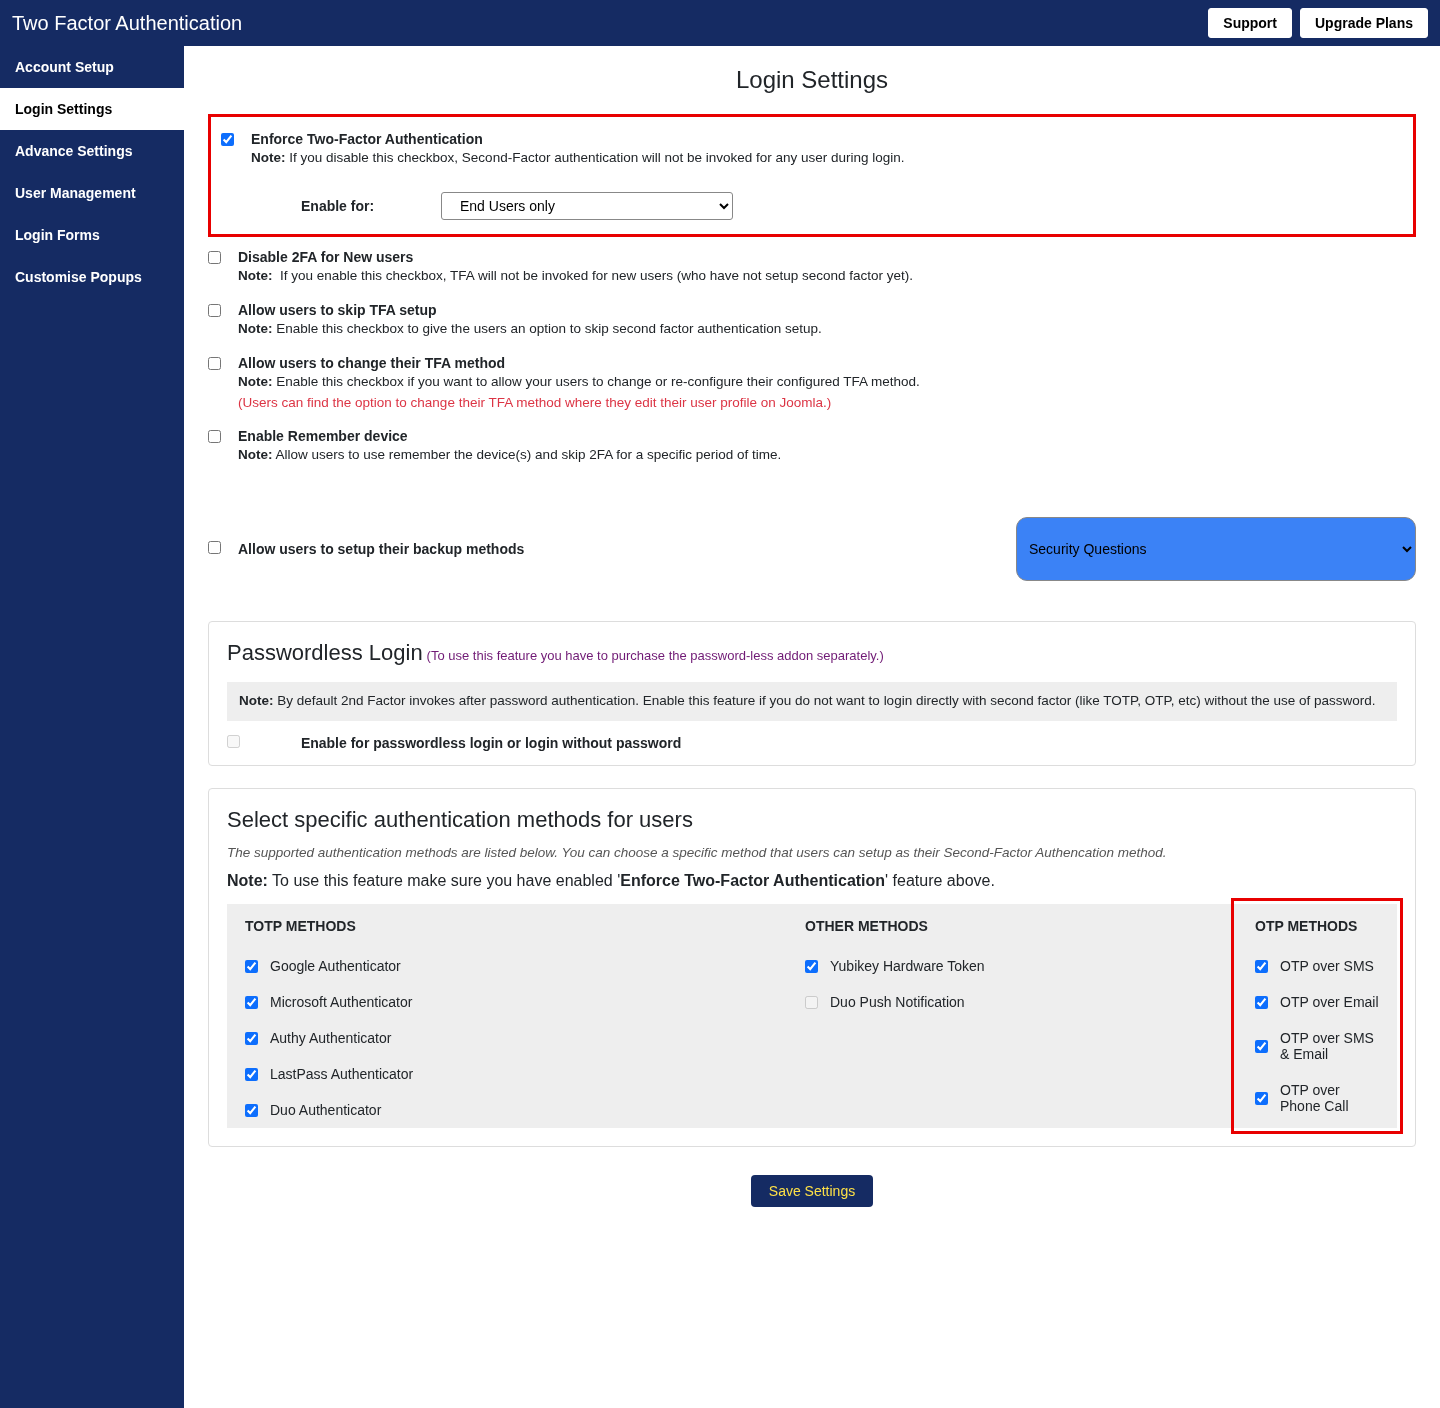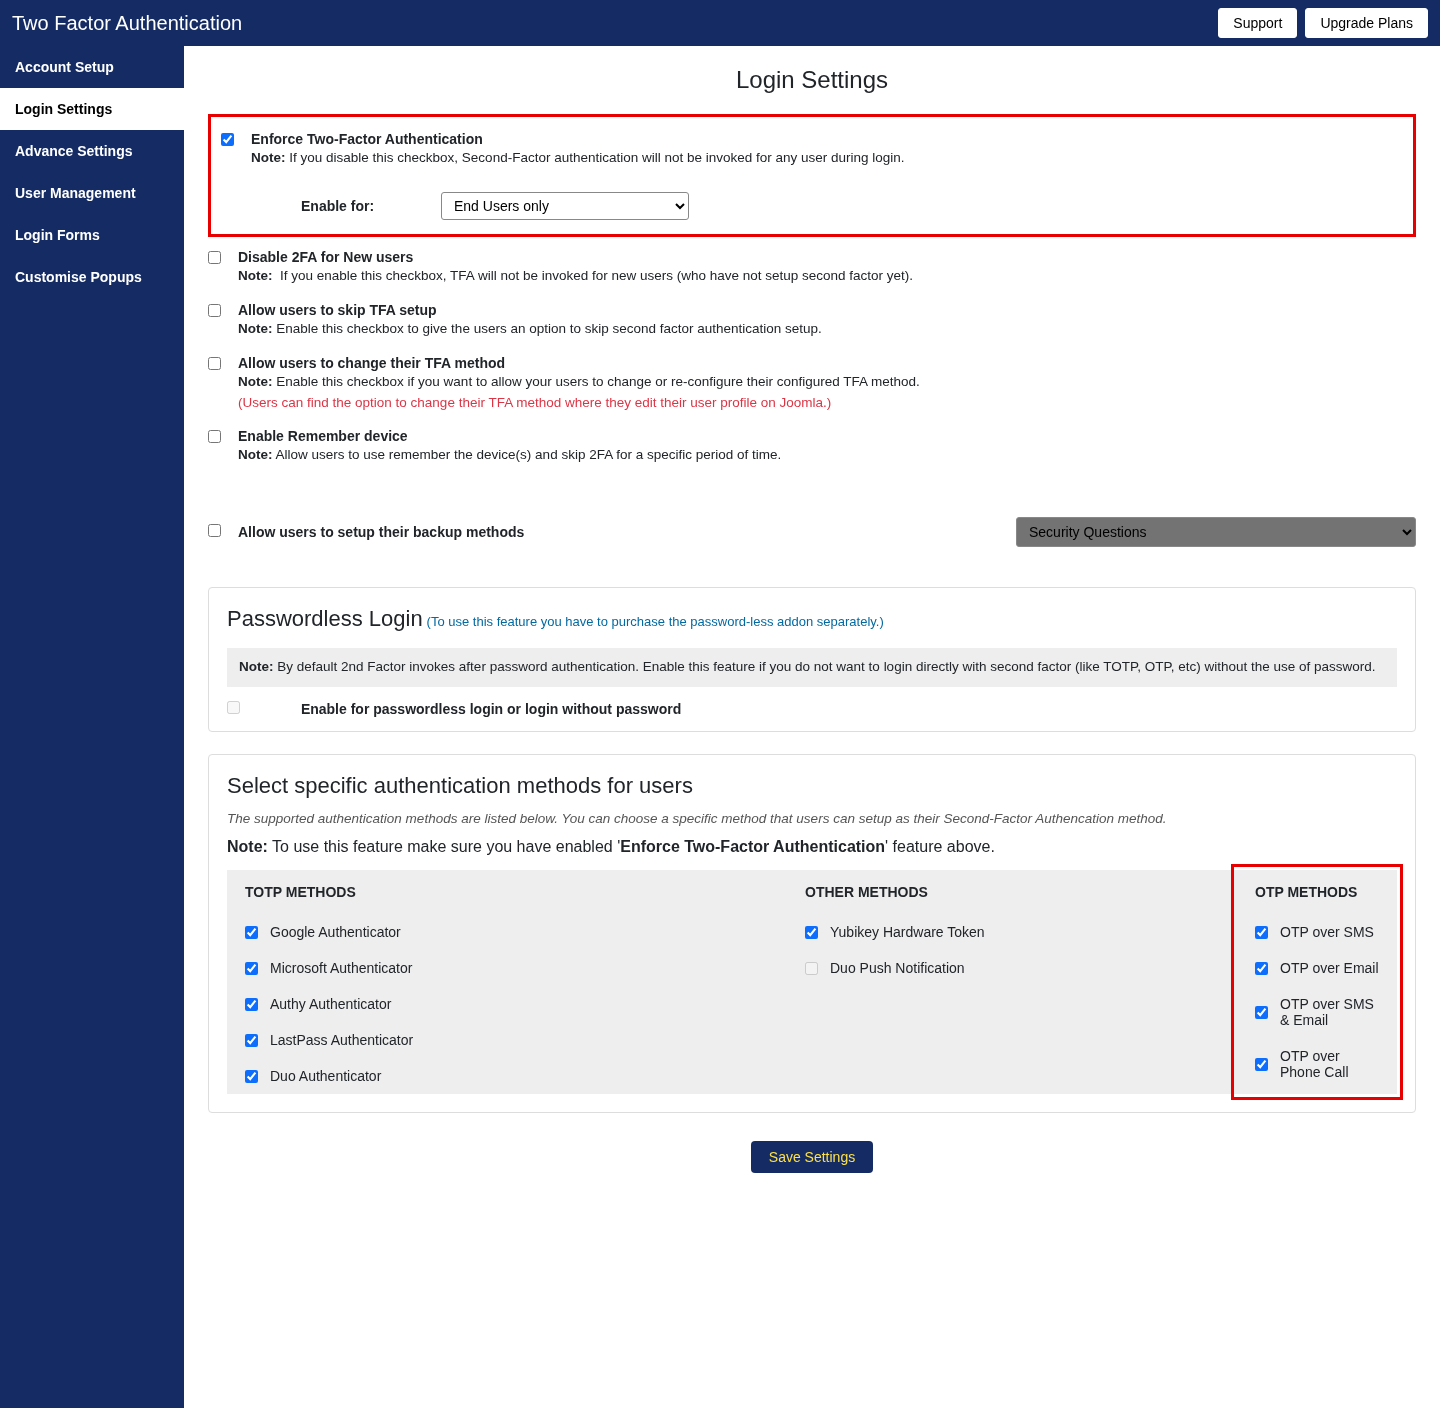--- a/index.html
+++ b/index.html
@@ -1,50 +1,50 @@
 <!DOCTYPE html>
 <html><head>
 <meta charset="utf-8">
 <style>
   * { box-sizing: border-box; margin: 0; padding: 0; }
   body { font-family: -apple-system, BlinkMacSystemFont, "Segoe UI", Arial, sans-serif; font-size: 14px; color: #212529; background: #fff; }
   
   .topbar { background: #152b63; color: #fff; display: flex; align-items: center; padding: 8px 12px; }
   .topbar-title { font-size: 20px; font-weight: 400; flex: 1; }
-  .topbar-btn { background: #fff; color: #000; border: 1px solid #fff; padding: 6px 14px; font-size: 14px; font-weight: 400; margin-left: 8px; cursor: pointer; border-radius: 3px; }
+  .topbar-btn { background: #fff; color: #000; border: 1px solid #fff; padding: 6px 14px; font-size: 14px; font-weight: 700; margin-left: 8px; cursor: pointer; border-radius: 3px; }
   
   .layout { display: flex; min-height: calc(100vh - 44px); }
   .sidebar { width: 184px; background: #152b63; color: #fff; }
   .sidebar-item { padding: 13px 15px; font-size: 14px; font-weight: 600; cursor: pointer; color: #fff; }
   .sidebar-item.active { background: #fff; color: #000; }
   
   .main { flex: 1; padding: 20px 24px 30px 24px; }
   .page-title { text-align: center; font-size: 24px; font-weight: 500; margin-bottom: 20px; }
   
   .option-row { display: flex; align-items: flex-start; padding: 4px 0 12px 0; }
   .option-check { width: 30px; padding-top: 2px; }
   .option-body { flex: 1; }
   .option-label { font-weight: 700; font-size: 14px; }
   .option-note { font-size: 13.5px; color: #212529; margin-top: 2px; line-height: 1.4; }
   .option-note b { font-weight: 700; }
   .hint-red { color: #dc3545; }
   
   .red-box { border: 3px solid #e80000; padding: 10px 10px 14px 10px; margin-bottom: 8px; }
   .enable-for-row { display: flex; align-items: center; margin-top: 12px; }
   .enable-for-label { font-weight: 700; width: 220px; text-align: left; padding-left: 80px; }
-  .enable-for-select { width: 248px; padding: 4px 8px; font-size: 14px; border:1px solid #888; border-radius:3px; background:#fff; }
+  .enable-for-select { width: 292px; padding: 4px 14px; font-size: 14px; border:1px solid #888; border-radius:3px; background:#fff; }
   
   .backup-row { display: flex; align-items: center; margin-top: 40px; margin-bottom: 40px; }
   .backup-check { width: 30px; }
   .backup-label { font-weight: 700; flex: 1; }
-  .backup-select { width: 400px; padding: 5px 8px; font-size: 14px; border:1px solid #888; border-radius:3px; background:#737373; }
+  .backup-select { width: 400px; padding: 22px 8px; font-size: 14px; border:1px solid #888; border-radius:11px; background:#3b82f6; }
   
   .panel { border: 1px solid #ddd; border-radius: 4px; padding: 18px 18px 14px 18px; margin-top: 20px; }
   .panel h2 { font-size: 22px; font-weight: 500; display: inline; }
-  .panel-red { color: #0369a1; font-size: 13px; }
+  .panel-red { color: #701a75; font-size: 13px; }
   .grey-note { background: #eee; padding: 10px 12px; margin-top: 16px; font-size: 13.5px; line-height:1.4; }
   .pw-row { margin-top: 14px; }
   .pw-row input { margin-right: 10px; }
   .pw-row label { font-weight: 700; padding-left: 47px; }
   
   .methods-panel { border: 1px solid #ddd; border-radius: 4px; padding: 18px; margin-top: 22px; }
   .methods-panel h2 { font-size: 22px; font-weight: 500; margin-bottom: 1px; }
   .methods-desc { font-style: italic; color: #555; font-size: 13.5px; margin-bottom: 12px; margin-top: 12px; }
   .methods-note { font-size: 16px; margin-bottom: 14px; }
   

